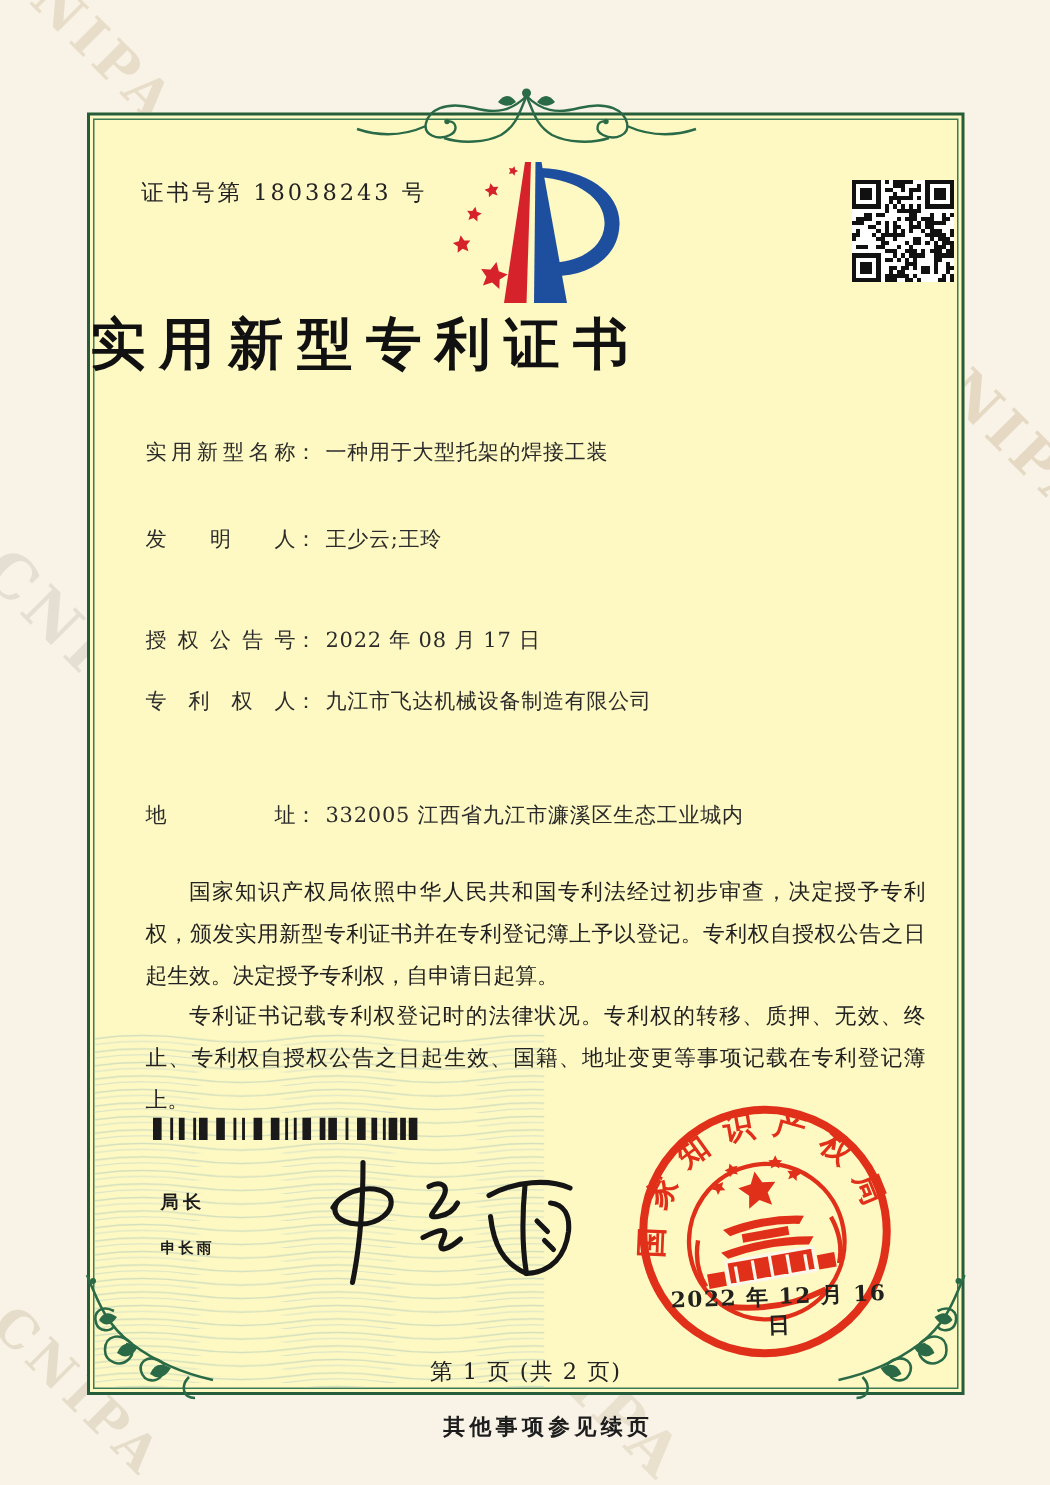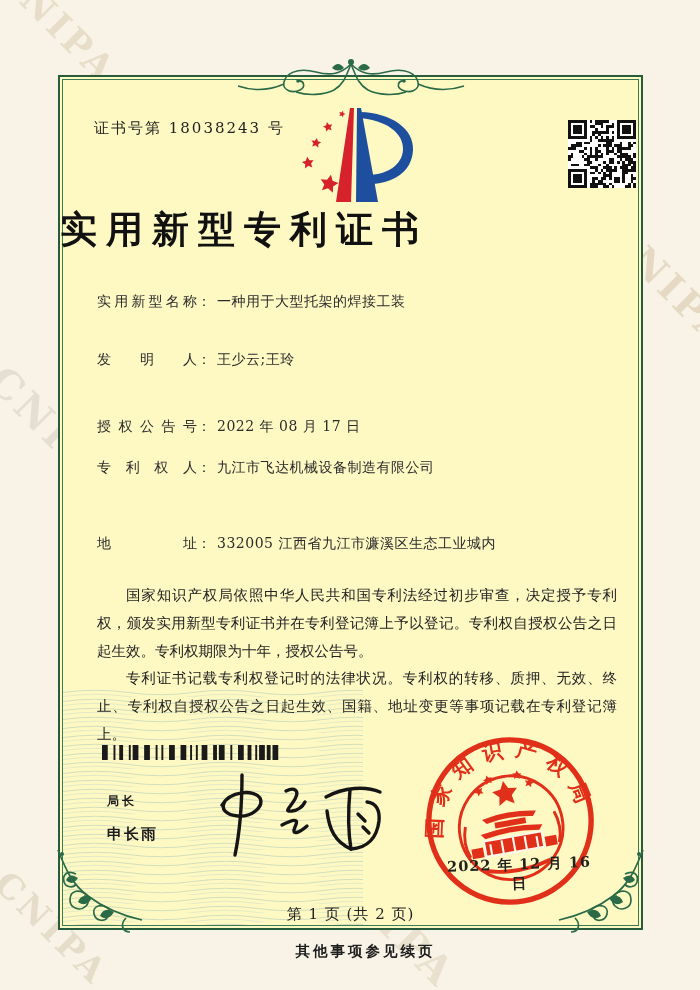--- a/index.html
+++ b/index.html
@@ -66,21 +66,21 @@
   
   .body-text {
     position:absolute; left:37px; top:505px; width:520px;
     font-size:14.5px; line-height:1.92; text-align:justify; color:#222;
   }
   .body-text p { text-indent:2em; }
 
   
   .barcode { position:absolute; left:42px; top:668px; width:182px; height:15px; }
   .sig-title { position:absolute; left:47px; top:716px; font-family:"Liberation Sans", sans-serif; font-size:12px; font-weight:600; color:#1c1c1c; letter-spacing:3px;}
-  .sig-name  { position:absolute; left:47px; top:748px; font-family:"Liberation Sans", sans-serif; font-size:15px; font-weight:600; color:#1c1c1c; letter-spacing:2px;}
+  .sig-name  { position:absolute; left:47px; top:748px; font-family:"Liberation Sans", sans-serif; font-size:10px; font-weight:600; color:#1c1c1c; letter-spacing:2px;}
   .signature { position:absolute; left:138px; top:688px; }
 
   .seal {
     position:absolute; left:362px; top:656px; width:176px; height:176px;
     transform:rotate(-10deg); z-index:5; opacity:.94;
   }
   .seal-date {
     position:absolute; left:12px; top:123px; width:152px; text-align:center;
     transform:rotate(8deg);
     font-size:14.5px; font-weight:bold; color:#141414; letter-spacing:1px;
@@ -427,21 +427,21 @@
       <span class="f-label">授权公告号</span><span class="f-colon">：</span><span class="f-value">2022 年 08 月 17 日</span>
     </div>
     <div class="field-row" style="top:382px;">
       <span class="f-label">专利权人</span><span class="f-colon">：</span><span class="f-value">九江市飞达机械设备制造有限公司</span>
     </div>
     <div class="field-row" style="top:426px;margin-top:32px;">
       <span class="f-label">地址</span><span class="f-colon">：</span><span class="f-value">332005 江西省九江市濂溪区生态工业城内</span>
     </div>
 
     <div class="body-text">
-      <p>国家知识产权局依照中华人民共和国专利法经过初步审查，决定授予专利权，颁发实用新型专利证书并在专利登记簿上予以登记。专利权自授权公告之日起生效。专利权期限为十年，授权公告号。</p>
+      <p>国家知识产权局依照中华人民共和国专利法经过初步审查，决定授予专利权，颁发实用新型专利证书并在专利登记簿上予以登记。专利权自授权公告之日起生效。决定授予专利权，自申请日起算。</p>
       <p>专利证书记载专利权登记时的法律状况。专利权的转移、质押、无效、终止、专利权自授权公告之日起生效、国籍、地址变更等事项记载在专利登记簿上。</p>
     </div>
 
     <svg class="barcode" preserveAspectRatio="none" viewBox="0 0 95 15">
         <rect x="0" y="0" width="3" height="15" fill="#1a1a1a"></rect>
         <rect x="6" y="0" width="1" height="15" fill="#1a1a1a"></rect>
         <rect x="9" y="0" width="2" height="15" fill="#1a1a1a"></rect>
         <rect x="14" y="0" width="1" height="15" fill="#1a1a1a"></rect>
         <rect x="16" y="0" width="3" height="15" fill="#1a1a1a"></rect>
         <rect x="22" y="0" width="3" height="15" fill="#1a1a1a"></rect>

